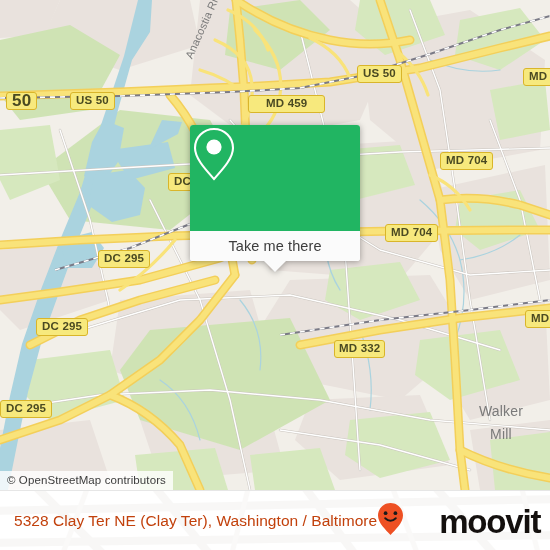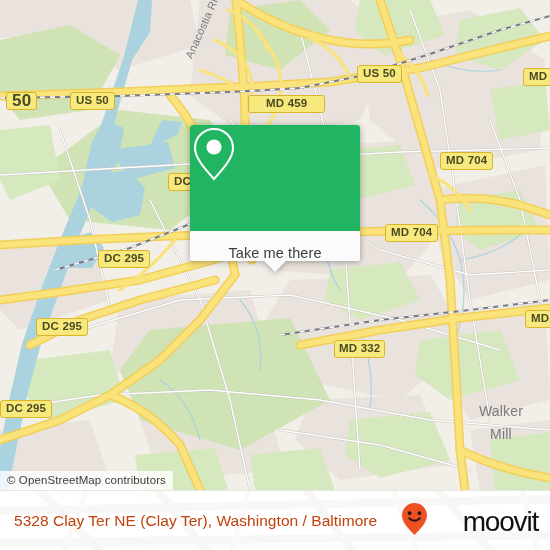--- a/index.html
+++ b/index.html
@@ -31,21 +31,21 @@
   }
   #popup-body{
     width:170px;border-radius:3px;overflow:hidden;background:#fff;
   }
   #popup-green{
     height:106px;background:#21b562;
     display:flex;align-items:center;justify-content:center;
   }
   #popup-btn{
     height:30px;background:#fbfbfb;
-    display:flex;align-items:flex-end;justify-content:center;
+    display:flex;align-items:center;justify-content:center;
     font-size:14.5px;color:#3d3d3d;letter-spacing:.1px;
   }
   #popup-tail{
     position:absolute;left:50%;top:136px;margin-left:-11px;
     width:0;height:0;
     border-left:11px solid transparent;
     border-right:11px solid transparent;
     border-top:11px solid #fbfbfb;
   }
 
@@ -60,22 +60,22 @@
   #footer-inner{
     position:relative;z-index:2;
     height:60px;display:flex;align-items:center;
     padding:0 12px 0 14px;box-sizing:border-box;
   }
   #addr{
     font-size:15.5px;color:#c2410c;white-space:nowrap;letter-spacing:.05px;
   }
   #brand{margin-left:auto;display:flex;align-items:center;gap:3px;}
   #brand-word{
-    font-size:28px;line-height:33px;color:#14100e;
-    font-weight:400;letter-spacing:-1.2px;margin-left:32px;
+    font-size:33px;line-height:33px;color:#14100e;
+    font-weight:700;letter-spacing:-1.2px;margin-left:32px;
   }
 </style>
 </head>
 <body>
 
 <div id="app">
 
   <div id="map">
     <svg width="550" height="490" viewBox="0 0 550 490">
       <defs>

